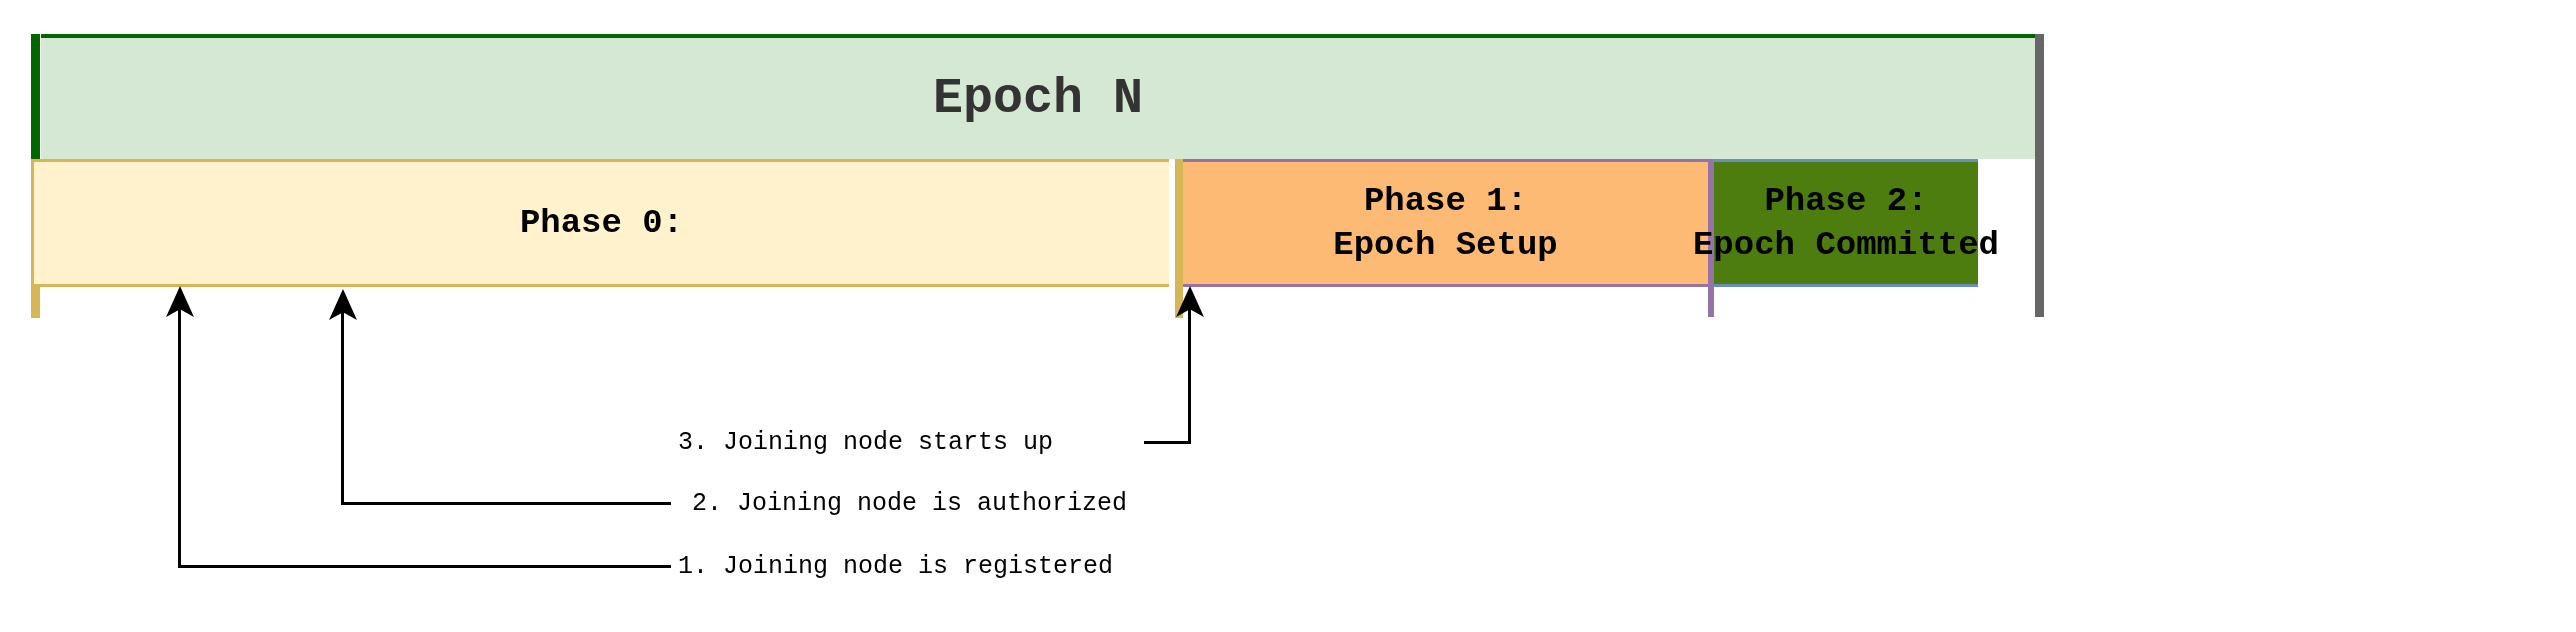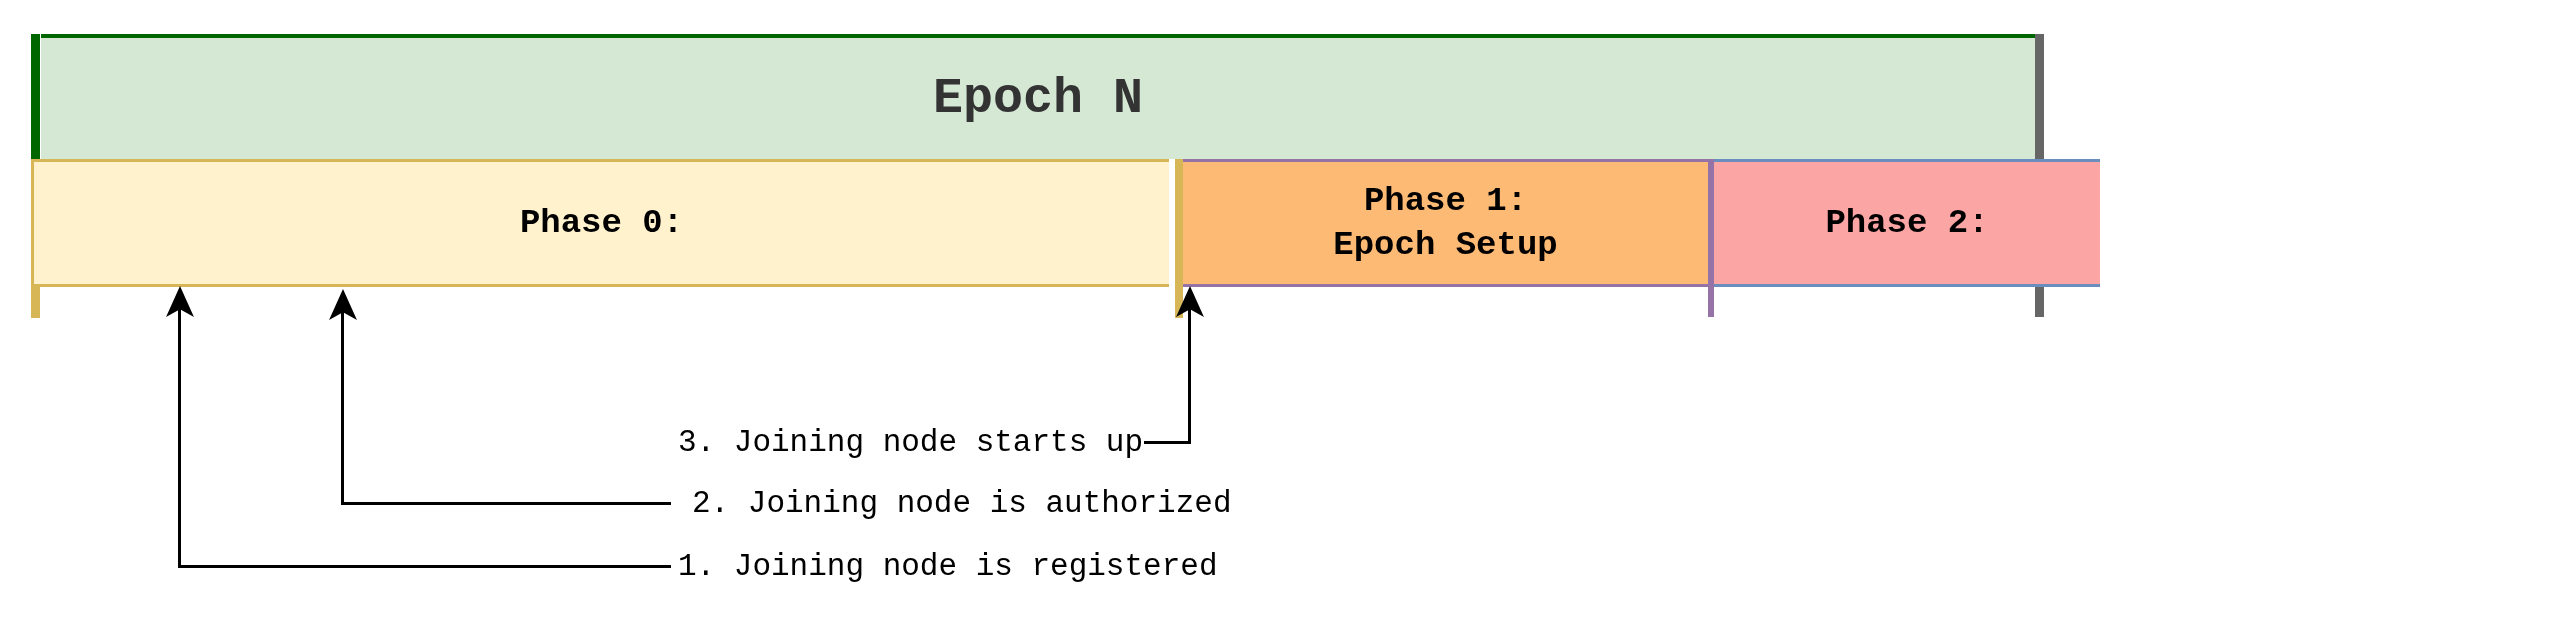--- a/index.html
+++ b/index.html
@@ -58,22 +58,22 @@
     border-top: 3.9px solid #d6b656;
     border-bottom: 3.9px solid #d6b656;
   }
   .phase-1-box {
     left: 1183px; width: 525px;
     background: #fdba74;
     border-top: 3.9px solid #9673a6;
     border-bottom: 3.9px solid #9673a6;
   }
   .phase-2-box {
-    left: 1714px; width: 386px;
-    background: #fca5a5;
+    left: 1714px; width: 264px;
+    background: #4d7c0f;
     border-top: 3.9px solid #6c8ebf;
     border-bottom: 3.9px solid #6c8ebf;
   }
   .phase-0-start-bar {
     left: 31px; top: 159px; width: 9.4px; height: 159px;
     background: #d6b656;
   }
   .phase-0-end-bar {
     left: 1175px; top: 159px; width: 7.8px; height: 159px;
     background: #d6b656;
@@ -101,21 +101,21 @@
 
   .arrow2-v { left: 341px; top: 307px; width: 3.1px;  height: 198px; }
   .arrow2-h { left: 341px; top: 502px; width: 330px; height: 3.1px; }
   .arrow2-head { left: 329px; top: 289px; }
 
   .arrow3-v { left: 1188px; top: 305px; width: 3.1px; height: 139px; }
   .arrow3-h { left: 1144px; top: 441px; width: 47px; height: 3.1px; }
   .arrow3-head { left: 1176px; top: 286px; }
 
   .annotation {
-    font-size: 31px;
+    font-size: 25px;
     font-weight: normal;
     color: #000000;
     line-height: 39px;
     white-space: nowrap;
     text-align: right;
   }
   .annotation-3 { left: 678px; top: 423px; }
   .annotation-2 { left: 692px; top: 484px; }
   .annotation-1 { left: 678px; top: 547px; }
 </style>
@@ -140,20 +140,21 @@
   <div class="abs phase-box phase-1-box">
     <div class="phase-label">
       <div>Phase 1:</div>
       <div>Epoch Setup</div>
     </div>
   </div>
   <div class="abs phase-1-end-bar"></div>
   <div class="abs phase-box phase-2-box">
     <div class="phase-label">
       <div>Phase 2:</div>
+      <div>Epoch Committed</div>
     </div>
   </div>
 
   <svg class="abs arrow-head arrow1-head" viewBox="0 0 36 40">
     <polygon points="18,0 36,40 18,30 0,40" fill="#000000"></polygon>
   </svg>
   <div class="abs line arrow1-v"></div>
   <div class="abs line arrow1-h"></div>
   <div class="abs annotation annotation-1">1. Joining node is registered</div>
 

